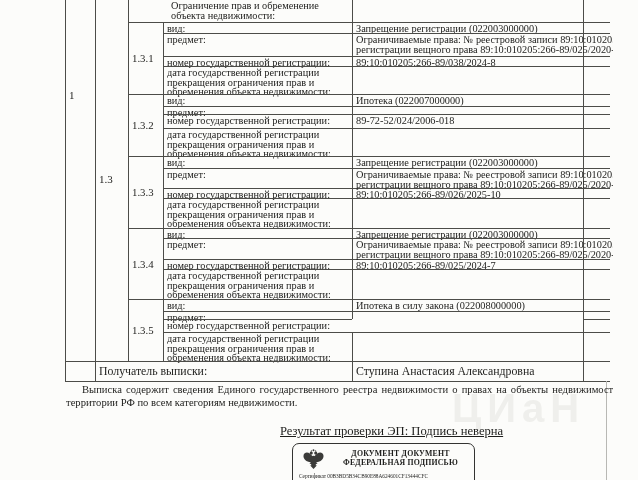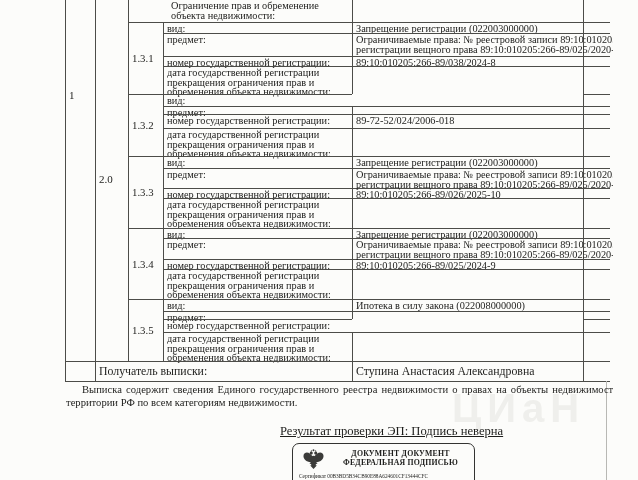--- a/index.html
+++ b/index.html
@@ -42,21 +42,21 @@
 <div class="page">
 
   <div class="wm">ЦИaН</div>
 
   <div class="tbl">
 
     <div class="c r1" style="grid-area:1/1/22/2">
       <span class="abs" style="top:91px">1</span>
     </div>
     <div class="c r1" style="grid-area:1/2/22/3">
-      <span class="abs" style="top:175px">2.0</span>
+      <span class="abs" style="top:175px">1.3</span>
     </div>
 
     <div class="c r1" style="grid-area:1/3/2/5">Ограничение прав и обременение объекта недвижимости:</div>
     <div class="c r1" style="grid-area:1/5/2/6"></div>
     <div class="c r1" style="grid-area:1/6/2/7"></div>
 
     <div class="c num" style="grid-area:2/3/6/4">1.3.1</div>
     <div class="c" style="grid-area:2/4/3/5">вид:</div>
     <div class="c" style="grid-area:2/5/3/6">Запрещение регистрации (022003000000)</div>
     <div class="c" style="grid-area:2/6/3/7"></div>
@@ -68,20 +68,21 @@
     <div class="c" style="grid-area:3/6/4/7"></div>
     <div class="c" style="grid-area:4/4/5/5">номер государственной регистрации:</div>
     <div class="c" style="grid-area:4/5/5/6">89:10:010205:266-89/038/2024-8</div>
     <div class="c" style="grid-area:4/6/5/7"></div>
     <div class="c" style="grid-area:5/4/6/5">дата государственной регистрации прекращения ограничения прав и обременения объекта недвижимости:</div>
     <div class="c" style="grid-area:5/5/6/6"></div>
     <div class="c" style="grid-area:5/6/6/7"></div>
 
     <div class="c num" style="grid-area:6/3/10/4">1.3.2</div>
     <div class="c" style="grid-area:6/4/7/5">вид:</div>
+    <div class="c" style="grid-area:6/5/7/6">Ипотека (022007000000)</div>
     <div class="c" style="grid-area:6/6/7/7"></div>
     <div class="c" style="grid-area:7/4/8/5">предмет:</div>
     <div class="c" style="grid-area:7/5/8/6">
       <div class="ovf"></div>
     </div>
     <div class="c" style="grid-area:7/6/8/7"></div>
     <div class="c" style="grid-area:8/4/9/5">номер государственной регистрации:</div>
     <div class="c" style="grid-area:8/5/9/6">89-72-52/024/2006-018</div>
     <div class="c" style="grid-area:8/6/9/7"></div>
     <div class="c" style="grid-area:9/4/10/5">дата государственной регистрации прекращения ограничения прав и обременения объекта недвижимости:</div>
@@ -109,21 +110,21 @@
     <div class="c" style="grid-area:14/4/15/5">вид:</div>
     <div class="c" style="grid-area:14/5/15/6">Запрещение регистрации (022003000000)</div>
     <div class="c" style="grid-area:14/6/15/7"></div>
     <div class="c" style="grid-area:15/4/16/5">предмет:</div>
     <div class="c" style="grid-area:15/5/16/6">
       <div class="ovf">Ограничиваемые права: № реестровой записи 89:10:010205</div>
       <div class="ovf">регистрации вещного права 89:10:010205:266-89/025/2020-5</div>
     </div>
     <div class="c" style="grid-area:15/6/16/7"></div>
     <div class="c" style="grid-area:16/4/17/5">номер государственной регистрации:</div>
-    <div class="c" style="grid-area:16/5/17/6">89:10:010205:266-89/025/2024-9</div>
+    <div class="c" style="grid-area:16/5/17/6">89:10:010205:266-89/025/2024-7</div>
     <div class="c" style="grid-area:16/6/17/7"></div>
     <div class="c" style="grid-area:17/4/18/5">дата государственной регистрации прекращения ограничения прав и обременения объекта недвижимости:</div>
     <div class="c" style="grid-area:17/5/18/6"></div>
     <div class="c" style="grid-area:17/6/18/7"></div>
 
     <div class="c num" style="grid-area:18/3/22/4">1.3.5</div>
     <div class="c" style="grid-area:18/4/19/5">вид:</div>
     <div class="c" style="grid-area:18/5/19/6">Ипотека в силу закона (022008000000)</div>
     <div class="c" style="grid-area:18/6/19/7"></div>
     <div class="c" style="grid-area:19/4/20/5">предмет:</div>

